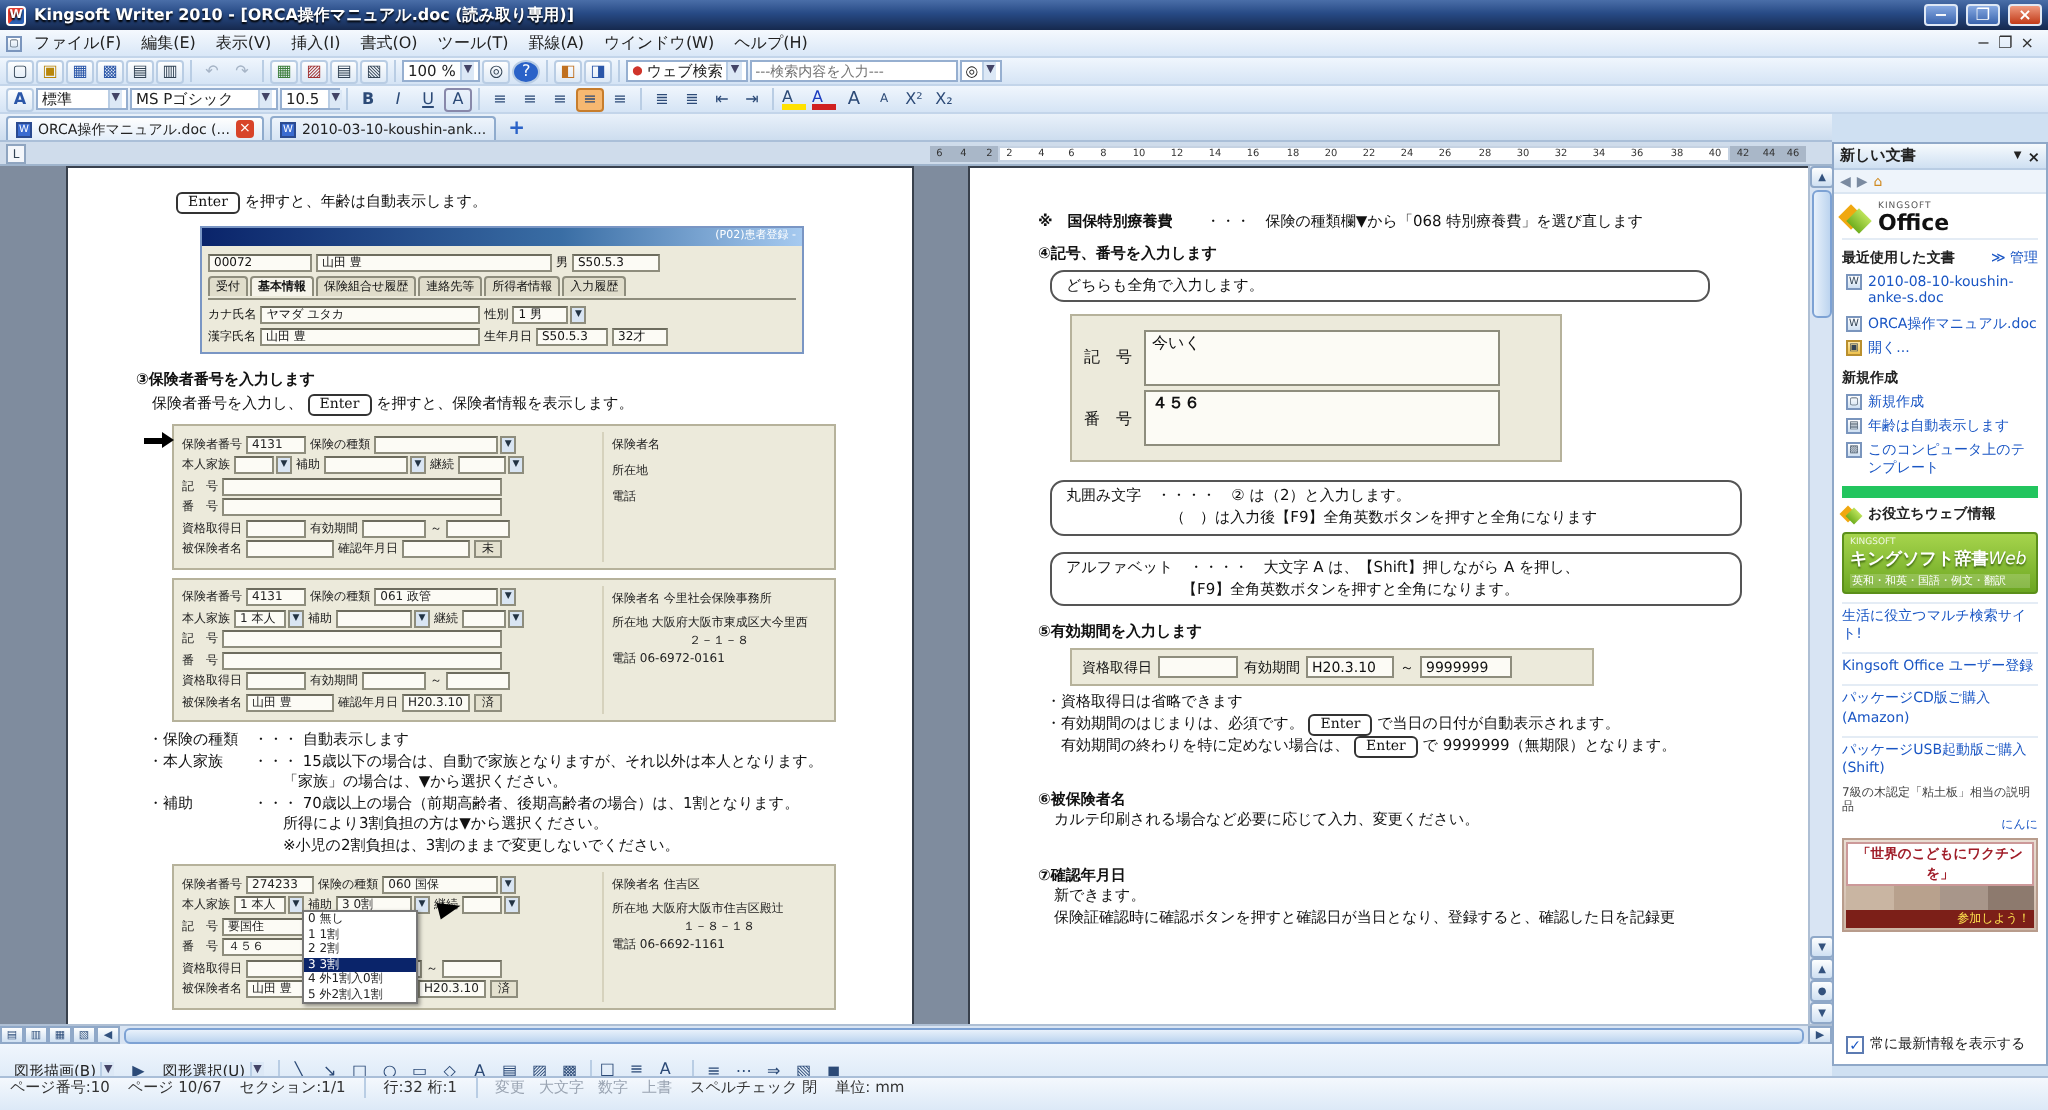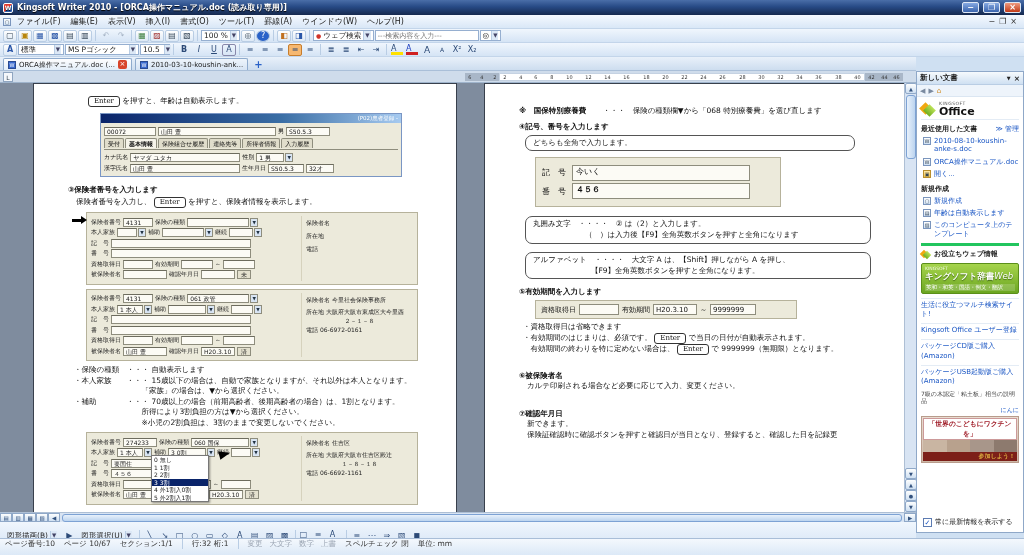--- a/index.html
+++ b/index.html
@@ -68,21 +68,21 @@
 .dlgtb{height:9px;background:linear-gradient(90deg,#0a246a,#3a6ea5 60%,#a6caf0);color:#fff;font-size:5.5px;line-height:9px;display:flex;justify-content:flex-end;padding:0 3px;gap:4px}
 .dlgin{padding:2px 3px}
 .vtabs{display:flex;gap:1px;margin:2px 0 1px}
 .vtab{border:1px solid #8e8d7d;border-bottom:none;background:#e0ddcb;padding:0 3px;height:10px;line-height:9px;font-size:6px;border-radius:2px 2px 0 0}
 .vtab.sel{background:#f6f4ea;font-weight:bold}
 .tabline{border-top:1px solid #8e8d7d;padding-top:2px}
 
 .callout{border:1px solid #555;border-radius:7px;padding:2px 7px;font-size:7.5px;line-height:1.45;background:#fff}
 .kigoform{background:#eceadb;border:1px solid #b6b29b;padding:4px 6px;font-size:8px;width:246px}
 .kigoform .frow{gap:6px;margin:2.5px 0}
-.kf{background:#fcfbf5;border:1px solid #8e8d7d;width:178px;height:16px;line-height:11px;font-size:8px;padding:0 3px}
+.kf{background:#fcfbf5;border:1px solid #8e8d7d;width:178px;height:28px;line-height:11px;font-size:8px;padding:0 3px}
 .pform{background:#eceadb;border:1px solid #b6b29b;padding:3px 5px;font-size:7px;display:flex;align-items:center;gap:3px;width:262px}
 .pf{background:#fcfbf5;border:1px solid #8e8d7d;height:11px;line-height:10px;font-size:7px;padding:0 2px}
 
 .vscroll{left:904px;top:83px;width:12px;height:429px;background:#d8e4f3;border-left:1px solid #aebfd4}
 .sbtn{position:absolute;left:0;width:12px;height:11px;background:linear-gradient(#fdfefe,#cfe0f2);border:1px solid #8fa8c8;border-radius:2px;font-size:5px;color:#33527e;text-align:center;line-height:10px}
 .vthumb{position:absolute;left:1px;top:12px;width:10px;height:64px;background:linear-gradient(90deg,#e8f1fb,#bcd4ef);border:1px solid #7da2d4;border-radius:3px}
 .hscroll{left:0;top:512px;width:916px;height:10px;background:#d8e4f3;border-top:1px solid #aebfd4;display:flex;align-items:center}
 .vbt{width:12px;height:9px;background:linear-gradient(#fdfefe,#cfe0f2);border:1px solid #8fa8c8;font-size:5.5px;line-height:8px;text-align:center;color:#33527e}
 .hthumb{height:8px;background:linear-gradient(#e8f1fb,#bcd4ef);border:1px solid #7da2d4;border-radius:3px;flex:1;margin:0 2px}
 
@@ -704,36 +704,36 @@
       <span>新規作成</span>
     </div>
     <div class="sbitem">
       <span class="sbico">▤</span>
       <span>年齢は自動表示します</span>
     </div>
     <div class="sbitem">
       <span class="sbico">▨</span>
       <span>このコンピュータ上のテンプレート</span>
     </div>
-    <div class="sechdr" style="border-top:3px solid #22c55e;padding-top:3px">
+    <div class="sechdr" style="border-top:6px solid #22c55e;padding-top:3px">
       <span class="diamond" style="width:10px;height:10px;margin-right:3px">
           <i class="d1" style="width:6px;height:6px"></i>
           <i class="d2" style="width:6px;height:6px;left:3px;top:3px"></i>
         </span>
       <span>お役立ちウェブ情報</span>
     </div>
     <div class="dict">
       <div class="t1">KINGSOFT</div>
       <div class="t2"><span>キングソフト辞書</span><i>Web</i></div>
       <div class="t3">英和・和英・国語・例文・翻訳</div>
     </div>
     <div class="sblink">生活に役立つマルチ検索サイト!</div>
     <div class="sblink">Kingsoft Office ユーザー登録</div>
     <div class="sblink">パッケージCD版ご購入 (Amazon)</div>
-    <div class="sblink">パッケージUSB起動版ご購入 (Amazon)</div>
+    <div class="sblink">パッケージUSB起動版ご購入 (Shift)</div>
     <div class="ticker">7級の木認定「粘土板」相当の説明品</div>
     <div class="ticker" style="text-align:right;color:#1a56c4">にんに</div>
     <div class="vax">
       <div class="v1">「世界のこどもにワクチンを」</div>
       <div class="ph">
         <i style="background:#c9b5a2"></i>
           <i style="background:#b8a18d"></i>
           <i style="background:#a8968a"></i>
           <i style="background:#8d7a6e"></i>
       </div>

